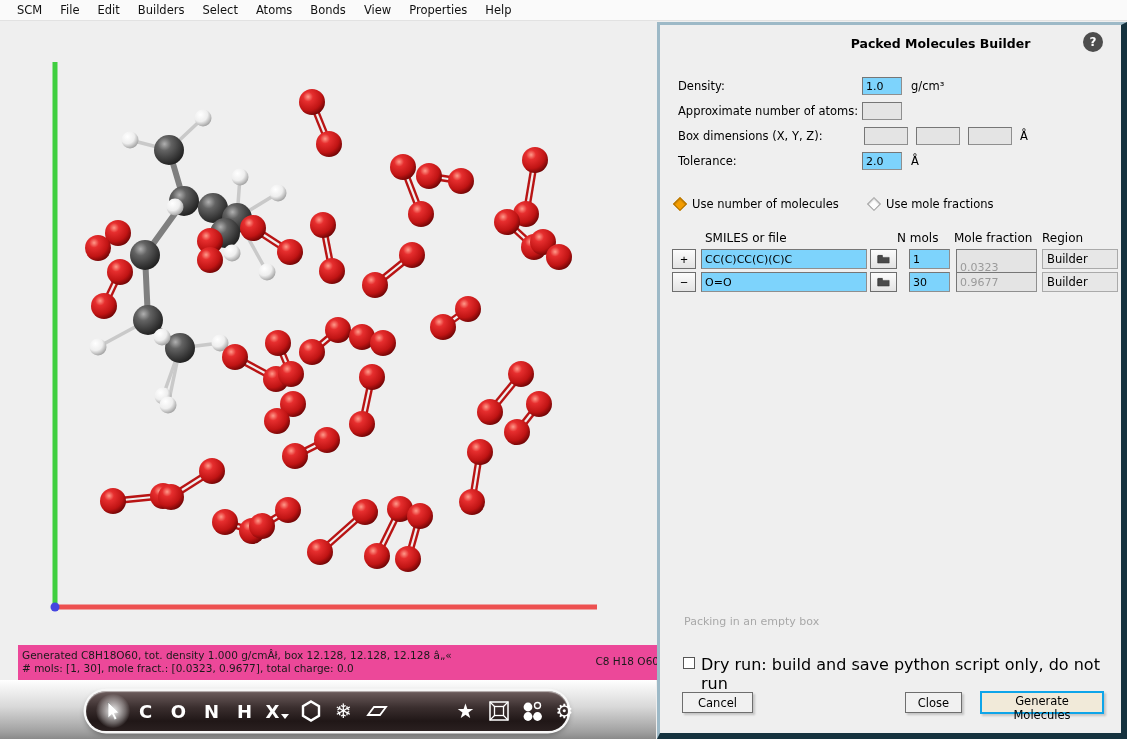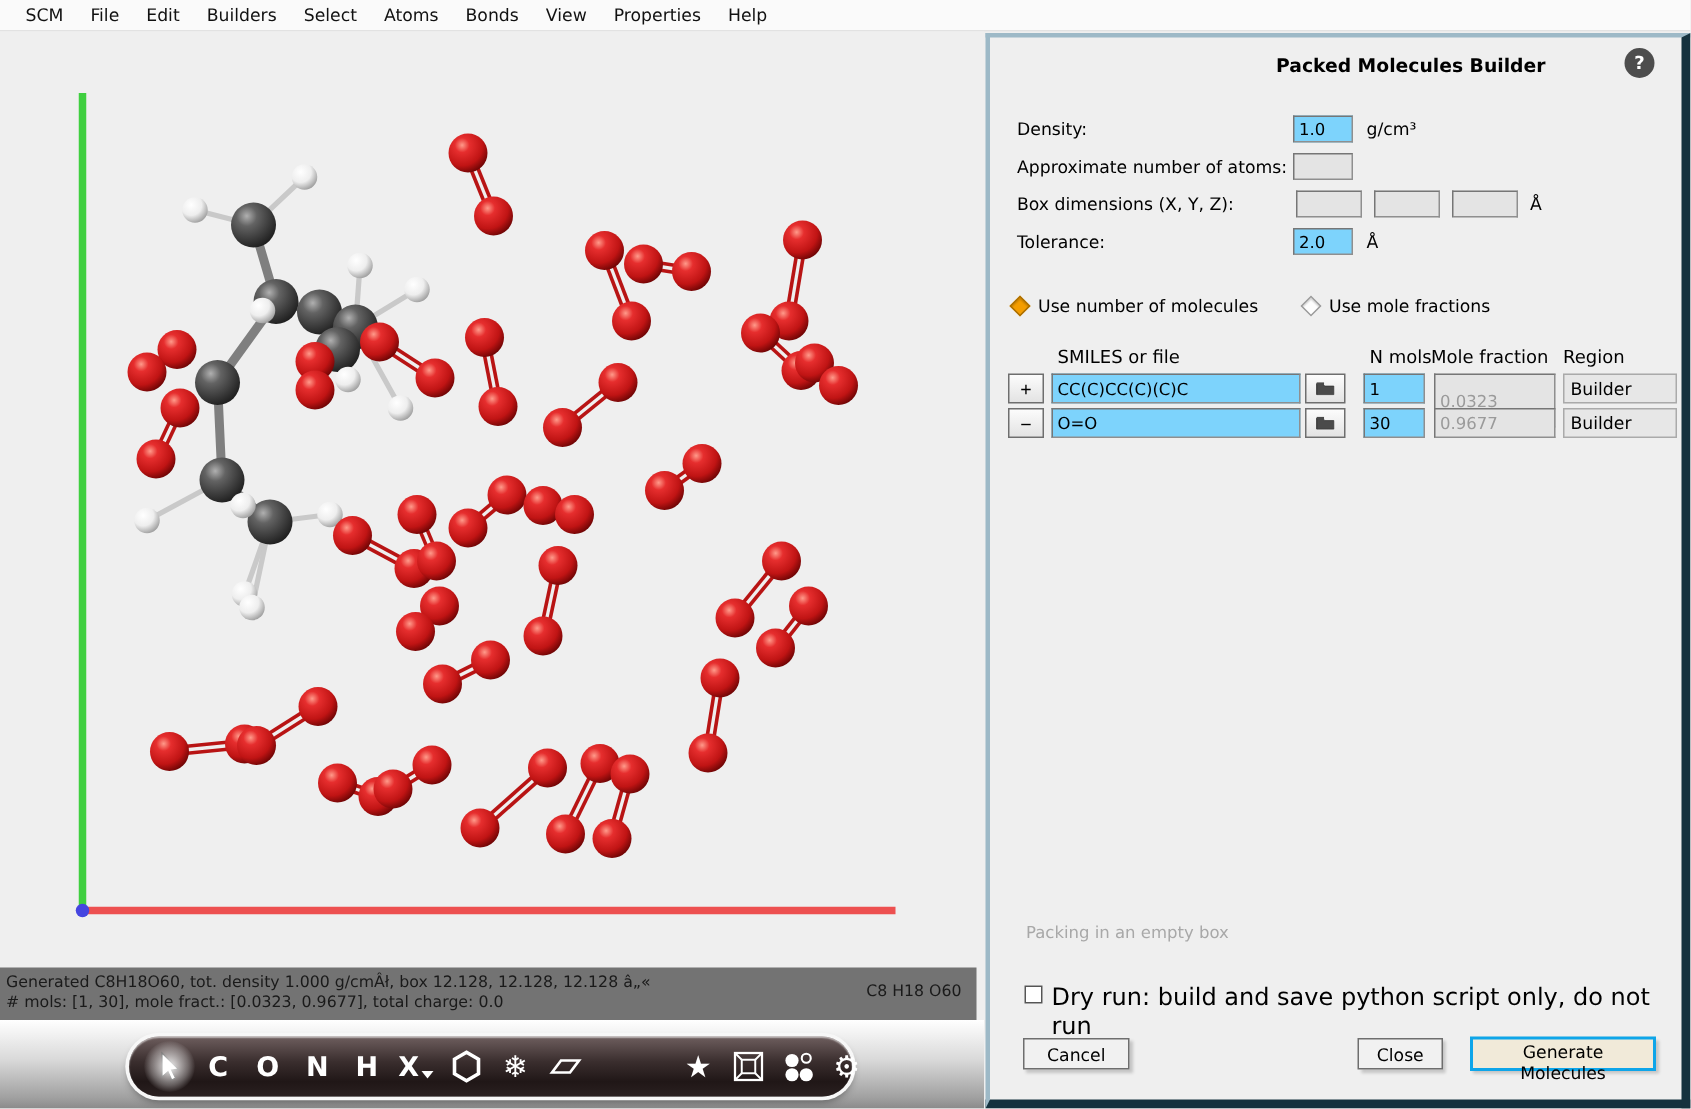--- a/index.html
+++ b/index.html
@@ -12,21 +12,21 @@
   #menubar {
     position:absolute; left:0; top:0; width:1127px; height:21px;
     background:#fafafa; border-bottom:1px solid #e2e2e2;
     display:flex; align-items:center; padding-left:8px;
   }
   .mitem { font-size:11.5px; color:#111; padding:0 9px; line-height:20px; cursor:default; }
   
   #viewer { position:absolute; left:0; top:21px; width:656px; height:624px; background:#efefef; }
   #scene { width:100%; height:100%; display:block; }
   
-  #statusbar { position:absolute; left:0; top:645px; width:651px; height:35px; background:#737373; }
+  #statusbar { position:absolute; left:18px; top:645px; width:651px; height:35px; background:#ec4899; }
   .sline { position:absolute; left:4px; font-size:10.5px; color:#1a1a1a; white-space:nowrap; }
   #status-line-1 { top:4px; }
   #status-line-2 { top:17px; }
   #formula { position:absolute; right:10px; top:10px; font-size:10.5px; color:#1a1a1a; }
   
   #toolbar-zone {
     position:absolute; left:0; top:680px; width:656px; height:59px;
     background:linear-gradient(180deg,#ffffff 0%,#d9d9d9 45%,#a0a0a0 88%,#8a8a8a 100%);
   }
   #pill {
@@ -463,21 +463,21 @@
     <div class="plabel" style="top:127px">Tolerance:</div>
     <input class="pfield" style="left: 202px; top: 127px; width: 40px;" value="2.0">
     <div class="punit" style="left:251px;top:127px">Å</div>
 
     <span class="radio sel" style="left:15px;top:174px"></span>
     <div class="rlabel" style="left:32px;top:172px">Use number of molecules</div>
     <span class="radio" style="left:209px;top:174px"></span>
     <div class="rlabel" style="left:226px;top:172px">Use mole fractions</div>
 
     <div class="thead" style="left:45px;top:206px">SMILES or file</div>
-    <div class="thead" style="left:253px;top:206px">N mols</div>
+    <div class="thead" style="left:237px;top:206px">N mols</div>
     <div class="thead" style="left:294px;top:206px">Mole fraction</div>
     <div class="thead" style="left:382px;top:206px">Region</div>
 
     <div id="mol-table">
         <button class="rowbtn" style="left: 12px; top: 224px;">+</button>
         <input class="pfield" value="CC(C)CC(C)(C)C" style="left: 41px; top: 224px; width: 166px; height: 20px;">
         <button class="folderbtn" style="left: 210px; top: 224px;">
           <svg width="16" height="12" viewBox="0 0 16 12">
             <path d="M1 2 L6 2 L7.5 4 L15 4 L15 11 L1 11 Z M1 2 L1 11" fill="#4a4a4a" stroke="#333" stroke-width="0.6"></path>
             <rect x="1" y="1" width="6" height="2" fill="#4a4a4a"></rect>

